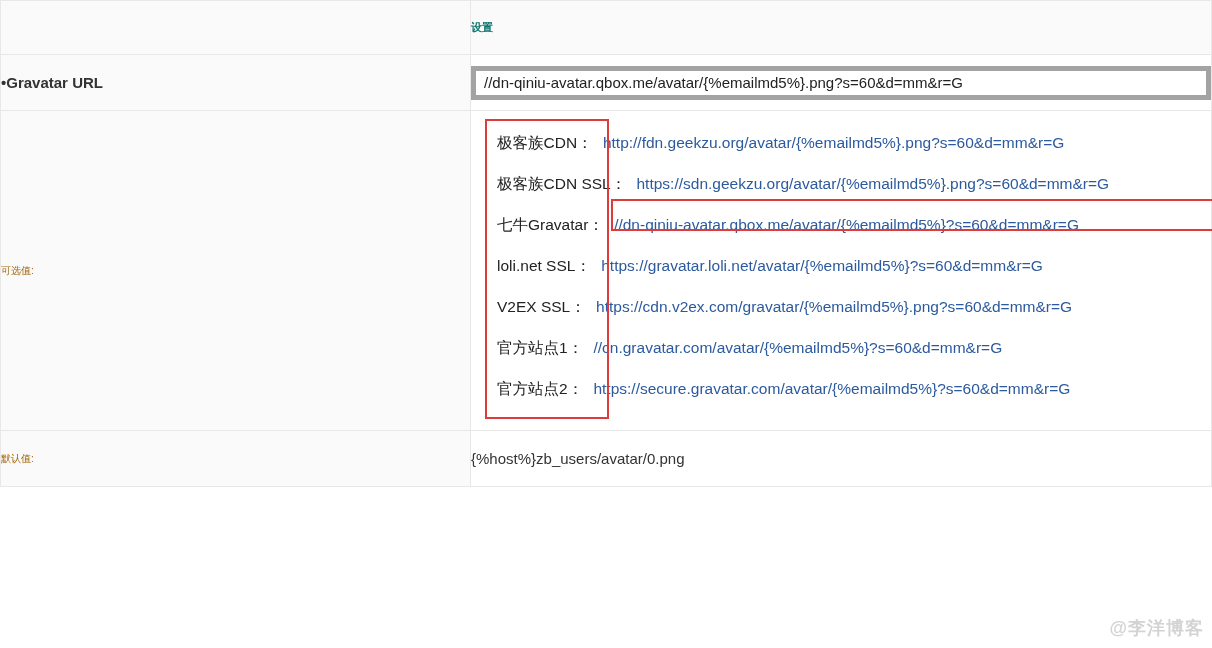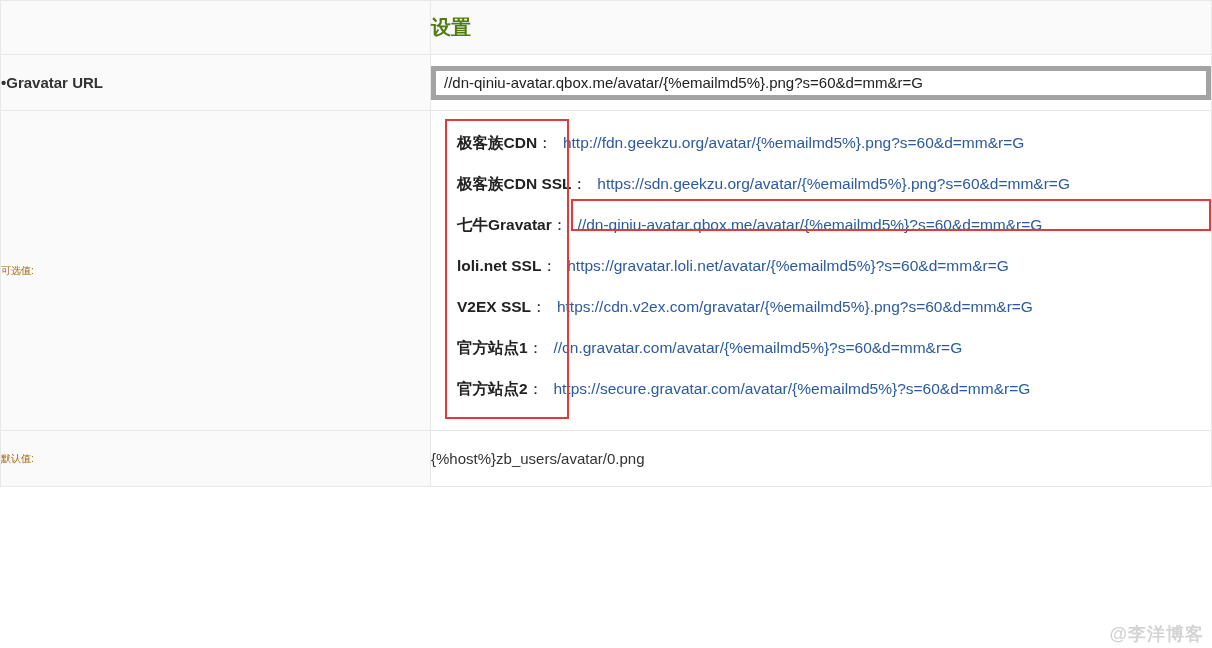--- a/index.html
+++ b/index.html
@@ -18,27 +18,27 @@
   }
   table.main td, table.main th {
     border: 1px solid #e8e8e8;
     padding: 0;
     vertical-align: middle;
     text-align: left;
   }
   .header-row th {
     background: #fafafa;
     font-weight: 700;
-    font-size: 20px;
+    font-size: 11px;
     text-align: center;
     height: 54px;
-    color: #4d7c0f;
+    color: #0f766e;
   }
   .label-cell {
-    width: 430px;
+    width: 470px;
     background: #fafafa;
     padding: 0 10px 0 10px;
     font-size: 15px;
     color: #333;
     font-weight: 700;
     height: 56px;
     margin-top: 8px;
   }
   .label-cell.light {
     font-weight: 400;
@@ -66,21 +66,21 @@
     position: relative;
     padding: 22px 0 22px 26px;
   }
   .opt-line {
     margin: 0 0 20px 0;
     font-size: 15.5px;
     white-space: nowrap;
   }
   .opt-line:last-child { margin-bottom: 8px; }
   .opt-label {
-    font-weight: 700;
+    font-weight: 400;
     color: #222;
   }
   .opt-colon {
     font-weight: 400;
     color: #222;
     margin-right: 6px;
   }
   a.opt-link {
     color: #2c5a9e;
     text-decoration: none;
@@ -133,21 +133,21 @@
     border: 2px solid #e03b3b;
     left: -56px;
     top: -24px;
     width: 140px;
     height: 70px;
     pointer-events: none;
   }
   .watermark {
     position: fixed;
     right: 8px;
-    bottom: 2px;
+    bottom: 8px;
     color: #c9c9c9;
     font-size: 18px;
     font-weight: 700;
     letter-spacing: 1px;
     opacity: .8;
     pointer-events: none;
   }
 </style>
 </head>
 <body>

